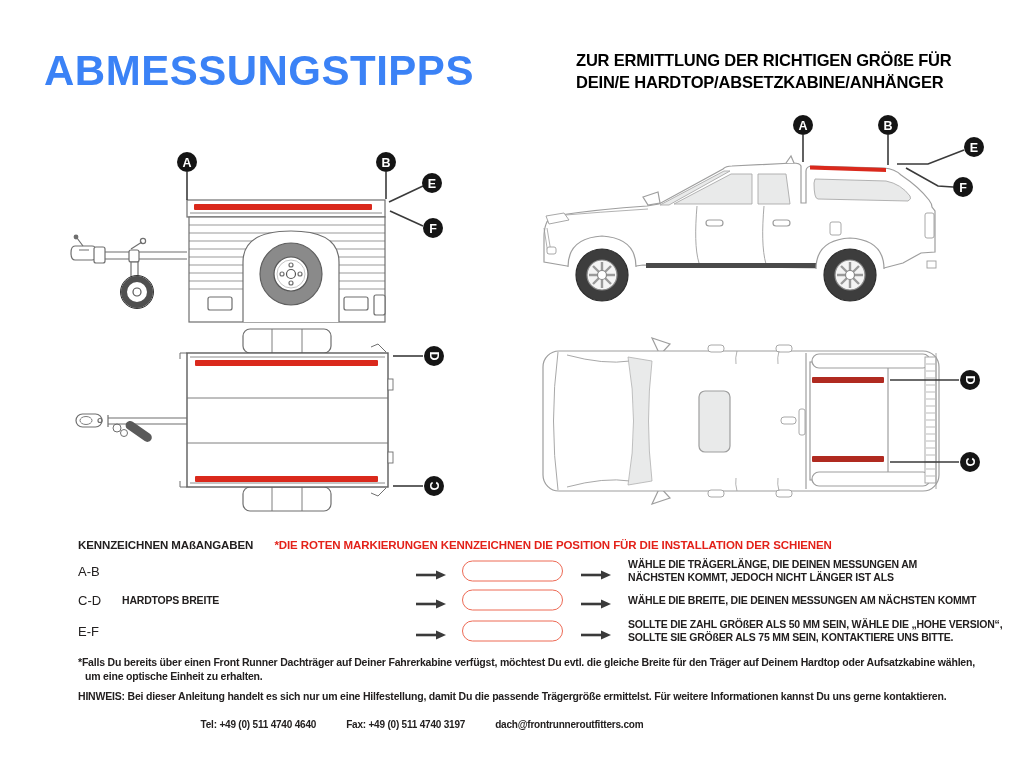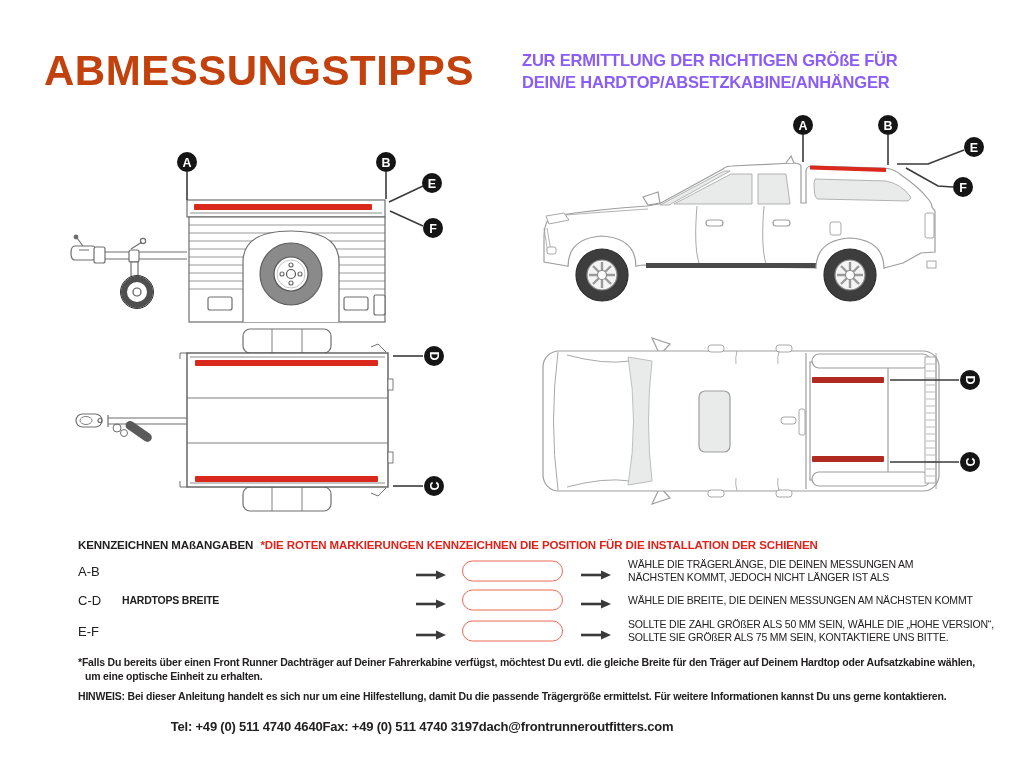--- a/index.html
+++ b/index.html
@@ -2,54 +2,54 @@
 <html><head>
 <meta charset="utf-8">
 <style>
   html,body{margin:0;padding:0;background:#fff;}
   .page{position:relative;width:1024px;height:768px;background:#fff;overflow:hidden;
         font-family:"Liberation Sans","DejaVu Sans",sans-serif;color:#232020;}
   .abs{position:absolute;}
 
   
   .title{left:44px;top:48px;font-size:42px;line-height:46px;font-weight:800;
-         letter-spacing:0.5px;color:#c2410c;}
-  .subtitle{left:522px;top:50px;width:420px;font-size:16.5px;line-height:21.5px;
-            font-weight:700;letter-spacing:-0.2px;color:#8b5cf6;}
+         letter-spacing:0.5px;color:#3b82f6;}
+  .subtitle{left:576px;top:50px;width:420px;font-size:16.5px;line-height:21.5px;
+            font-weight:700;letter-spacing:-0.2px;color:#000000;}
 
   
   .diag{pointer-events:none;}
   svg text.mk{font:700 12.5px "Liberation Sans","DejaVu Sans",sans-serif;fill:#fff;text-anchor:middle;}
 
   
   .msec-head{left:78px;top:539px;font-size:11.5px;font-weight:700;letter-spacing:-0.1px;white-space:nowrap;}
-  .msec-head .red{color:#e32119;margin-left:4px;}
+  .msec-head .red{color:#e32119;margin-left:18px;}
   .mrow{left:78px;width:946px;}
   .mrow .mkey{position:absolute;left:0;top:50%;transform:translateY(-50%);
               font-size:13px;font-weight:400;}
   .mrow .mdesc{position:absolute;left:44px;top:50%;transform:translateY(-50%);
                width:292px;font-size:10.5px;line-height:12.5px;font-weight:700;letter-spacing:-0.2px;}
   .mrow .arr1{position:absolute;left:338px;top:50%;transform:translateY(-50%);height:10px;}
   .mrow .mpill{position:absolute;left:384px;top:50%;transform:translateY(-50%);
                width:99px;height:19px;border:1.6px solid #ed6a55;border-radius:12px;background:#fff;}
   .mrow .arr2{position:absolute;left:503px;top:50%;transform:translateY(-50%);height:10px;}
   .mrow .minstr{position:absolute;left:550px;top:50%;transform:translateY(-50%);
-                font-size:10.5px;line-height:13px;font-weight:400;letter-spacing:-0.2px;}
+                font-size:10.5px;line-height:13px;font-weight:700;letter-spacing:-0.2px;}
   .mrow.r1{top:556px;height:30px;} .mrow.r1 .minstr{width:300px;}
   .mrow.r2{top:587px;height:26px;} .mrow.r2 .minstr{width:420px;}
   .mrow.r3{top:614px;height:34px;} .mrow.r3 .minstr{width:396px;}
 
   
   .footnote{left:78px;top:656px;width:948px;font-size:10.5px;line-height:13.5px;
             font-weight:700;letter-spacing:-0.2px;}
   .footnote .l2{padding-left:7px;}
   .hint{left:78px;top:690px;width:948px;font-size:10.5px;line-height:13px;
         font-weight:700;letter-spacing:-0.2px;}
-  .footer{left:0;top:719px;width:844px;display:flex;justify-content:center;
-          font-size:13px;font-weight:700;letter-spacing:-0.2px;}
+  .footer{left:0;top:719px;width:844px;display:flex;justify-content:center;gap:30px;
+          font-size:10px;font-weight:700;letter-spacing:-0.2px;}
 </style>
 </head>
 <body>
 
 <div class="page">
 
   <div class="abs title">ABMESSUNGSTIPPS</div>
   <div class="abs subtitle">
     <div>ZUR ERMITTLUNG DER RICHTIGEN GRÖßE FÜR</div>
     <div>DEIN/E HARDTOP/ABSETZKABINE/ANHÄNGER</div>

